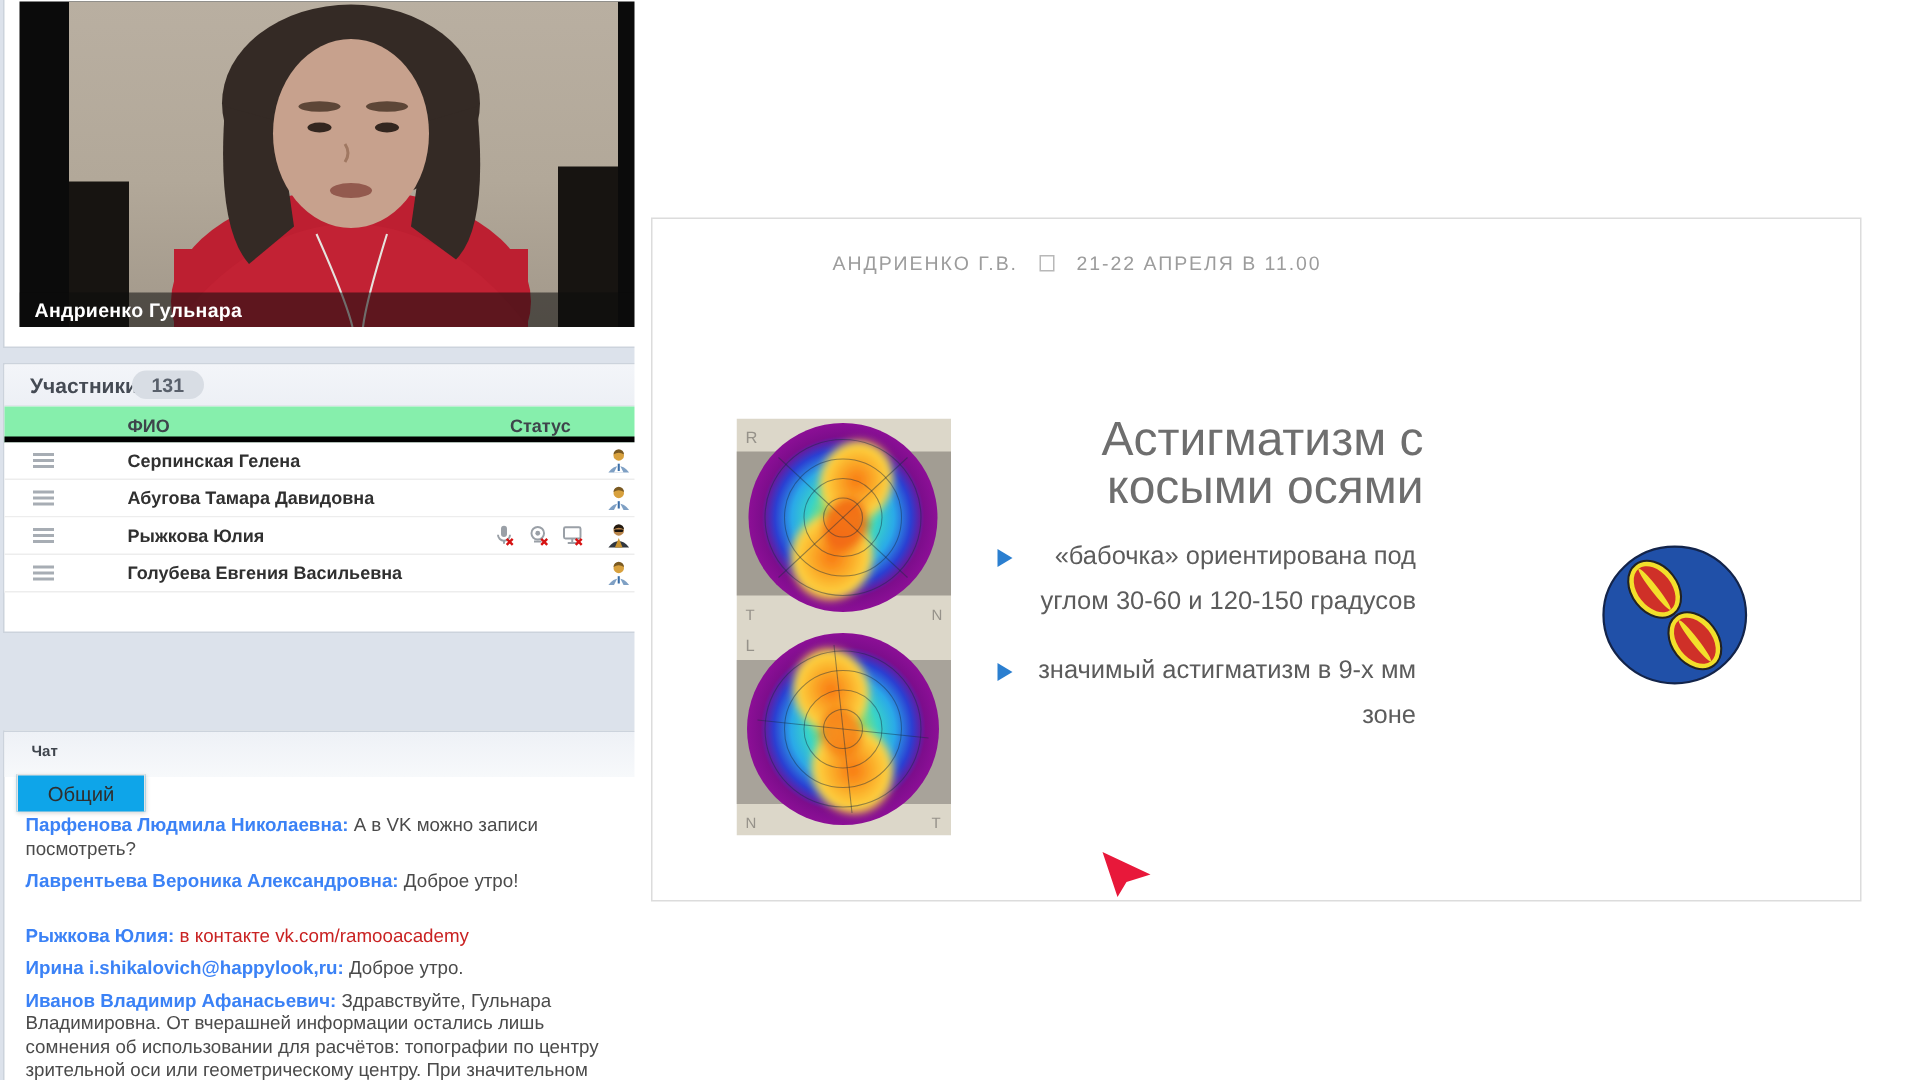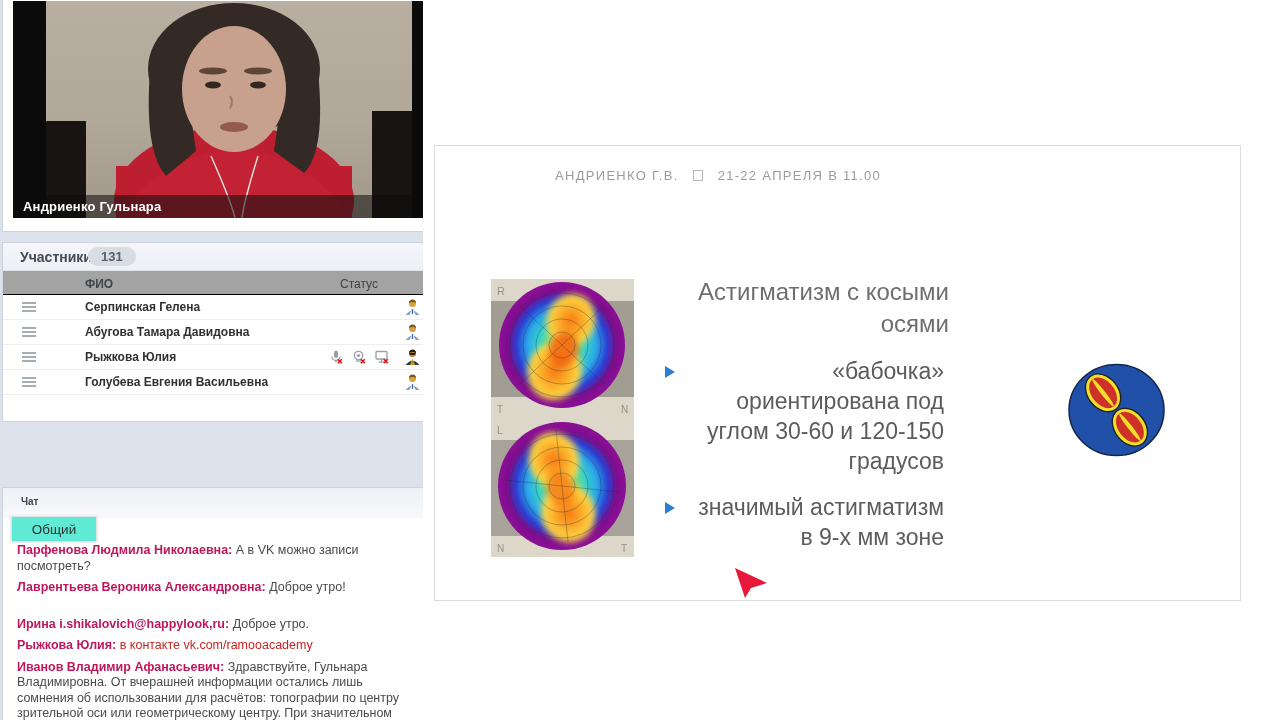--- a/index.html
+++ b/index.html
@@ -19,65 +19,65 @@
     background:rgba(12,12,12,.55); color:#fff; font-size:13px; font-weight:bold;
     line-height:23px; padding-left:10px; letter-spacing:.2px;margin-top:34px; }
 
   
   #participants-panel { left:2px; top:242px; width:440px; height:180px; }
   .p-header { position:relative; height:28px; background:linear-gradient(180deg,#f3f5f9,#edf0f5);
     border-bottom:1px solid #e1e5ea; }
   .p-title { position:absolute; left:17px; top:6px; font-size:14px; font-weight:bold; color:#454b54; }
   .p-count { position:absolute; left:85px; top:4px; background:#d8dde4; color:#59606b;
     font-size:13px; font-weight:bold; border-radius:10px; padding:2px 13px; }
-  .p-cols { position:relative; height:24px; border-bottom:1px solid #000000; background:#a3a3a3; }
+  .p-cols { position:relative; height:24px; border-bottom:4px solid #000000; background:#86efac; }
   .p-col-name { position:absolute; left:82px; top:6px; font-size:12px; font-weight:bold; color:#3e444b; }
-  .p-col-status { position:absolute; left:337px; top:6px; font-size:12px; font-weight:normal; color:#3e444b; }
+  .p-col-status { position:absolute; left:337px; top:6px; font-size:12px; font-weight:bold; color:#3e444b; }
   .p-row { position:relative; height:25px; border-bottom:1px solid #ededed; background:#fff;padding-left:36px; }
   .p-row .hamburger { position:absolute; left:19px; top:7px; width:14px; height:10px; }
   .hamburger span { display:block; height:2px; background:#a7adb4; margin-bottom:2px; }
   .p-name { position:absolute; left:82px; top:5px; font-size:12px; font-weight:bold; color:#303030; }
   .p-avatar { position:absolute; left:401px; top:3px; }
   .p-status-icons { position:absolute; left:325px; top:4px; display:flex; gap:7px; }
   #p-scrollbar { position:absolute; right:3px; top:54px; bottom:2px; width:7px; background:#f3f4f5; border-radius:3px; }
   #p-scroll-thumb { position:absolute; top:1px; left:0; width:7px; height:16px; background:#4c4c4c; border-radius:3px; }
 
   
   #chat-panel { left:2px; top:487px; width:432px; height:240px; border-bottom:none; }
   .c-header { position:relative; height:30px; background:linear-gradient(180deg,#eef1f6,#f7f9fb); }
   .c-title { position:absolute; left:18px; top:8px; font-size:10px; font-weight:bold; color:#3f454d; }
-  .c-tab { position:absolute; left:8px; top:28px; width:86px; height:25px; background:#5eead4;
+  .c-tab { position:absolute; left:8px; top:28px; width:86px; height:25px; background:#0ea5e9;
     border:1px solid #e3e3e3; border-bottom:none; box-shadow:0 1px 3px rgba(0,0,0,.18);
     font-size:13.5px; color:#2f2f2f; text-align:center; line-height:25px; z-index:2; }
   .c-messages { position:absolute; left:14px; top:55px; width:398px; font-size:12.5px;
     line-height:15.5px; color:#4a4a4a; }
   .c-msg { margin-bottom:6px; }
   .c-msg.big-gap { margin-bottom:21px; }
-  .c-author { font-weight:bold; color:#be185d; }
+  .c-author { font-weight:bold; color:#3b82f6; }
   .c-link { color:#c92222; }
   #c-scrollbar { position:absolute; right:2px; top:55px; bottom:0; width:6px; background:#f1f2f3; border-radius:3px; }
 
   
   #right-area { position:absolute; left:423px; top:0; width:900px; height:720px; background:#fff;text-align:right; }
   #slide { position:absolute; left:11px; top:145px; width:807px; height:456px; background:#fff;
     border:1px solid #dcdcdc; }
   .s-header { position:absolute; left:120px; top:22px; font-size:13px; color:#9c9c9c;
     letter-spacing:1.3px; display:flex; align-items:center; }
   .s-header .sq { display:inline-block; width:10px; height:11px; border:1px solid #b8b8b8;
     margin:0 15px 0 14px; }
   .s-title { position:absolute; left:121px; top:57px; font-size:33px; color:#2e9fd8; letter-spacing:.4px; }
   .s-maps { position:absolute; left:56px; top:133px; width:143px; }
   .s-maps svg { display:block; }
   .s-text { position:absolute; left:214px; top:130px; width:330px; }
-  .s-subtitle { font-size:24px; line-height:32px; color:#6e6e6e; width:300px; margin-bottom:14px; }
+  .s-subtitle { font-size:32px; line-height:32px; color:#6e6e6e; width:300px; margin-bottom:14px; }
   .s-bullets { margin-left:16px; }
   .s-bullet { display:flex; margin-top:16px; }
   .s-bullet .marker { width:0; height:0; border-left:10px solid #2b7fd0;
     border-top:6px solid transparent; border-bottom:6px solid transparent; margin:10px 14px 0 0; flex:none; }
-  .s-bullet .b-text { font-size:23px; line-height:30px; color:#5c5c5c; width:255px; }
+  .s-bullet .b-text { font-size:17px; line-height:30px; color:#5c5c5c; width:255px; }
   #s-icon { position:absolute; left:632px; top:216px; }
   #s-cursor { position:absolute; left:298px; top:422px; }
 </style>
 </head>
 <body>
 
 <div class="panel" id="video-panel">
   <div id="video-frame">
     <div id="video-wall"></div>
     <svg id="video-person" viewBox="0 0 366 217" preserveAspectRatio="none">
@@ -214,26 +214,26 @@
   <div class="c-messages">
     <div class="c-msg">
       <span class="c-author">Парфенова  Людмила Николаевна:</span>
       <span class="c-text">А в VK можно записи посмотреть?</span>
     </div>
     <div class="c-msg big-gap">
       <span class="c-author">Лаврентьева Вероника Александровна:</span>
       <span class="c-text">Доброе  утро!</span>
     </div>
     <div class="c-msg">
+      <span class="c-author">Рыжкова Юлия:</span>
+      <span class="c-text c-link">в контакте vk.com/ramooacademy</span>
+    </div>
+    <div class="c-msg">
       <span class="c-author">Ирина  i.shikalovich@happylook,ru:</span>
       <span class="c-text">Доброе утро.</span>
-    </div>
-    <div class="c-msg">
-      <span class="c-author">Рыжкова Юлия:</span>
-      <span class="c-text c-link">в контакте vk.com/ramooacademy</span>
     </div>
     <div class="c-msg">
       <span class="c-author">Иванов Владимир  Афанасьевич:</span>
       <span class="c-text">Здравствуйте, Гульнара Владимировна.  От вчерашней информации остались лишь сомнения об использовании для расчётов: топографии по центру зрительной оси или геометрическому центру. При значительном угле несоответствия - воздействие на геометрический центр роговицы ведь</span>
     </div>
   </div>
   <div id="c-scrollbar"></div>
 </div>
 
 <div id="right-area">

